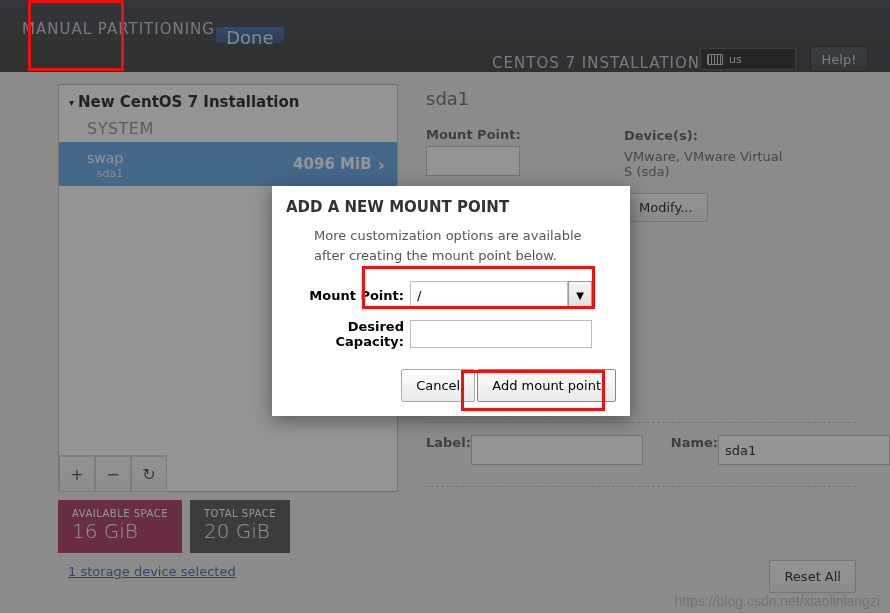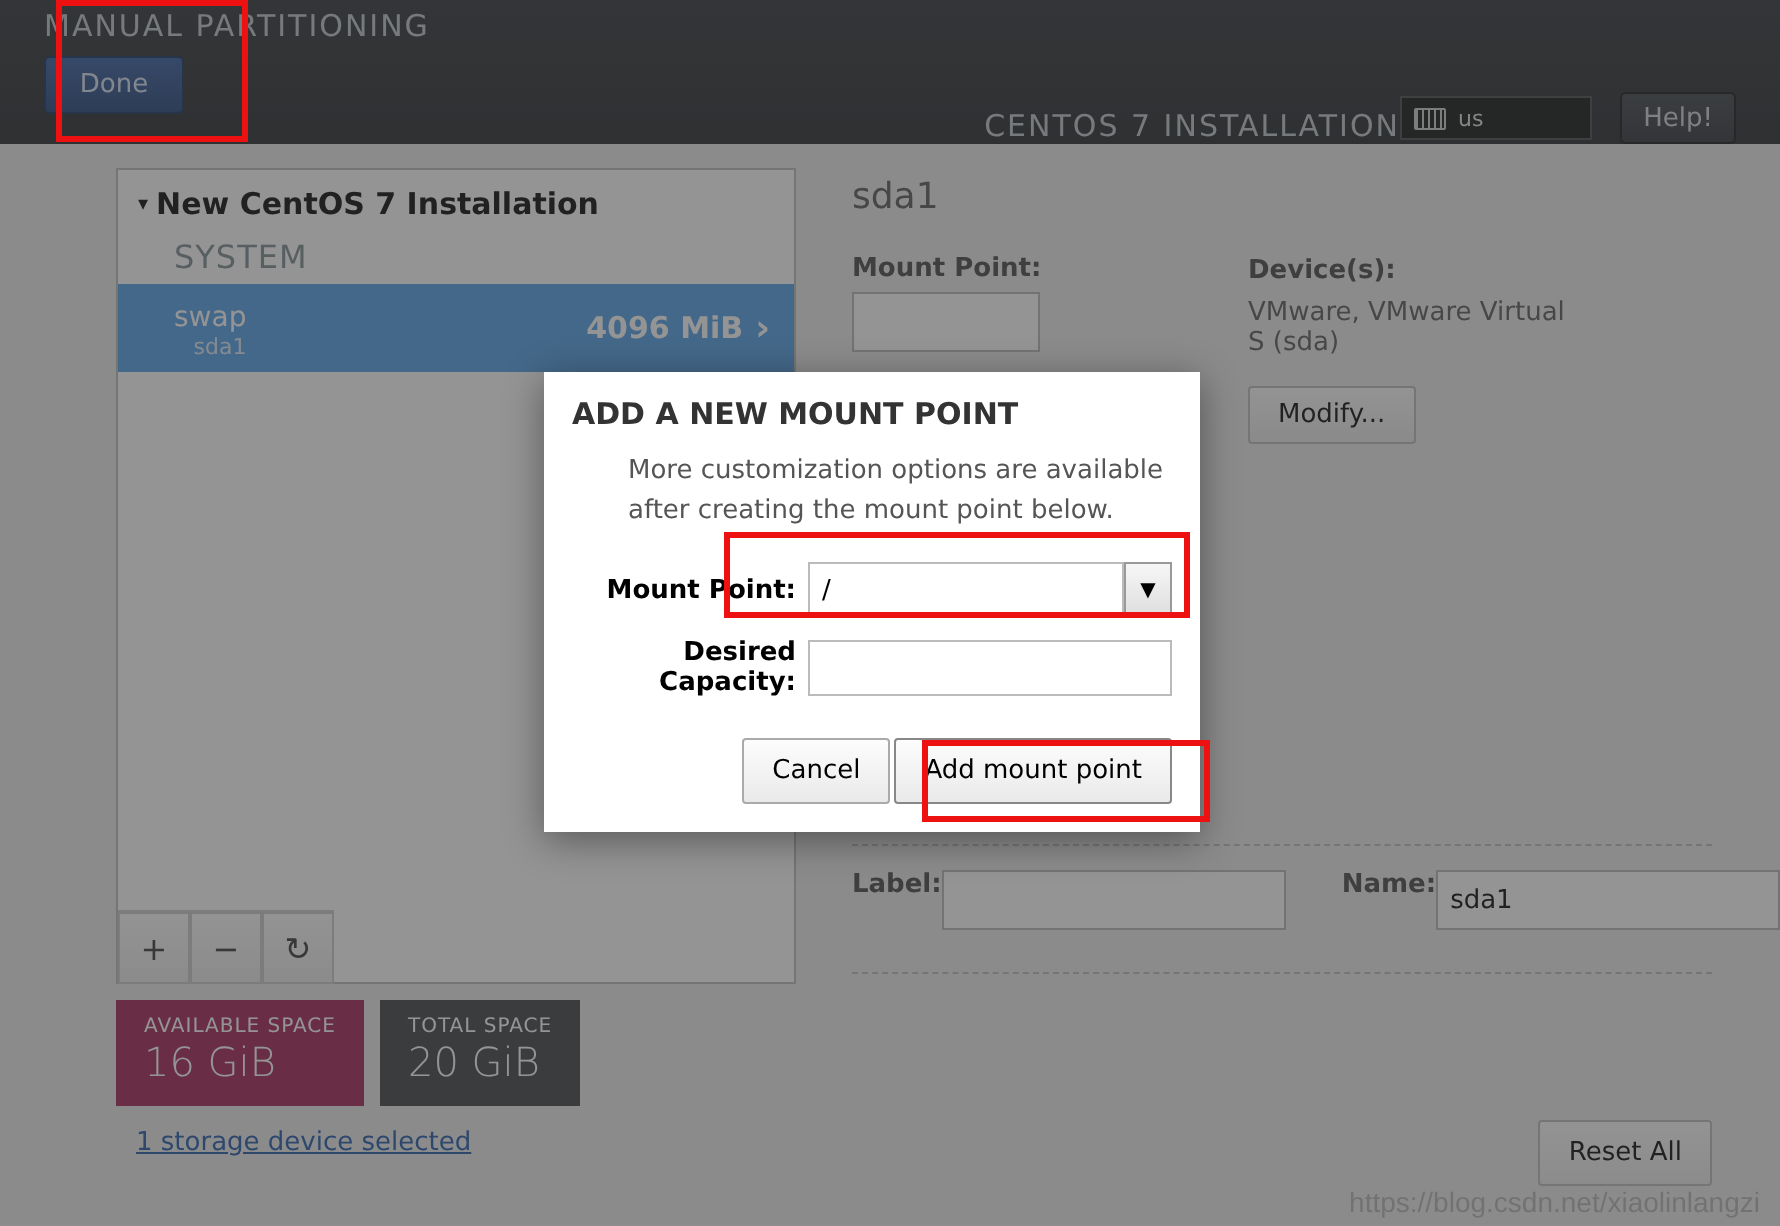--- a/index.html
+++ b/index.html
@@ -1,22 +1,22 @@
 <!DOCTYPE html>
 <html><head>
 <meta charset="utf-8">
 <style>
 * { box-sizing: border-box; margin: 0; padding: 0; font-family: "DejaVu Sans", "Cantarell", sans-serif; }
 body { width: 890px; height: 613px; background: #ececec; position: relative; overflow: hidden; }
 
 
 .topbar { height: 72px; background: linear-gradient(#2b2e34, #1f2327); display: flex; justify-content: space-between; padding: 0 22px; }
-.top-left { display: flex; flex-direction: column; padding-top: 4px; }
+.top-left { display: flex; flex-direction: row; padding-top: 20px; }
 .top-title-left { color: #bfc5c9; font-size: 15px; letter-spacing: 1px; font-weight: 400; }
-.done-btn { margin-top: 6px; width: 70px; height: 29px; background: linear-gradient(#2f5a9e, #1e3f77); border: 1px solid #0f2a59; border-radius: 3px; color: #d7e1f2; font-size: 13px; cursor: pointer; }
+.done-btn { margin-top: 6px; width: 70px; height: 18px; background: linear-gradient(#2f5a9e, #1e3f77); border: 1px solid #0f2a59; border-radius: 3px; color: #d7e1f2; font-size: 18px; cursor: pointer; }
 .top-right { display: flex; flex-direction: row; align-items: flex-end; padding-top: 8px; }
 .top-title-right { color: #bfc5c9; font-size: 15px; letter-spacing: 1px; }
 .top-row2 { display: flex; gap: 14px; margin-top: 8px; align-items: center; }
 .keyboard-indicator { width: 96px; height: 22px; background: #0b0c0d; border: 1px solid #444; display: flex; align-items: center; padding: 0 6px; gap: 6px; }
 .kbd-icon { width: 16px; height: 11px; border: 1px solid #ccc; border-radius: 1px; background: repeating-linear-gradient(90deg,#ccc 0 1px,transparent 1px 3px); }
 .kbd-label { color: #ddd; font-size: 11px; }
 .help-btn { width: 58px; height: 26px; background: linear-gradient(#3a3f47,#2a2e35); border: 1px solid #111; border-radius: 3px; color: #cfd3d8; font-size: 13px; cursor: pointer; }
 
 
 .main { position: absolute; top: 80px; left: 58px; right: 34px; bottom: 10px; }
@@ -50,21 +50,21 @@
 .space-box { padding: 8px 14px 10px 14px; text-align:left; }
 .space-box.avail { background:#a01c52; color:#fff;}
 .space-box.total { background:#3a3d41; color:#fff;}
 .space-box .lbl { font-size: 10px; letter-spacing:0.5px;}
 .space-box .val { font-size: 20px; font-weight:300;}
 .storage-link { position:absolute; top: 484px; left: 10px; font-size:13px; color:#1b56a8; text-decoration: underline; cursor:pointer;}
 .reset-btn { position:absolute; top: 480px; right: 0; padding: 8px 14px; background: linear-gradient(#fdfdfd,#ececec); border:1px solid #bbb; border-radius:2px; font-size:13px; cursor:pointer;}
 
 
 .modal-overlay { position:absolute; inset:0; background: rgba(60,60,60,0.55);} 
-.dialog { position:absolute; left: 272px; top: 186px; width: 328px; background:#fff; box-shadow: 0 4px 18px rgba(0,0,0,0.4); padding: 12px 14px 14px 14px;}
+.dialog { position:absolute; left: 272px; top: 186px; width: 358px; background:#fff; box-shadow: 0 4px 18px rgba(0,0,0,0.4); padding: 12px 14px 14px 14px;}
 .dialog-title { font-size: 15px; font-weight:600; color:#333; margin-bottom: 10px;}
 .dialog-desc { font-size: 13px; color:#555; margin: 0 0 16px 28px; line-height: 1.5;}
 .dialog-row { display:flex; align-items:center; margin-bottom: 10px;}
 .dialog-row label { width: 118px; text-align:right; font-size:13px; font-weight:600; margin-right:6px;}
 .combo { display:flex; }
 .combo input { width: 158px; height: 28px; border:1px solid #bbb; padding:0 6px; font-size:13px;}
 .combo button { width: 24px; height:28px; border:1px solid #999; background: linear-gradient(#f6f6f6,#dedede); font-size:10px; cursor:pointer;}
 .dialog-row input.cap { width: 182px; height:28px; border:1px solid #bbb; padding:0 6px; font-size:13px;}
 .dialog-buttons { display:flex; justify-content:flex-end; gap: 2px; margin-top: 20px;}
 .dialog-buttons button { padding: 8px 14px; border:1px solid #aaa; border-radius:2px; background: linear-gradient(#fdfdfd,#e9e9e9); font-size:13px; cursor:pointer;}

